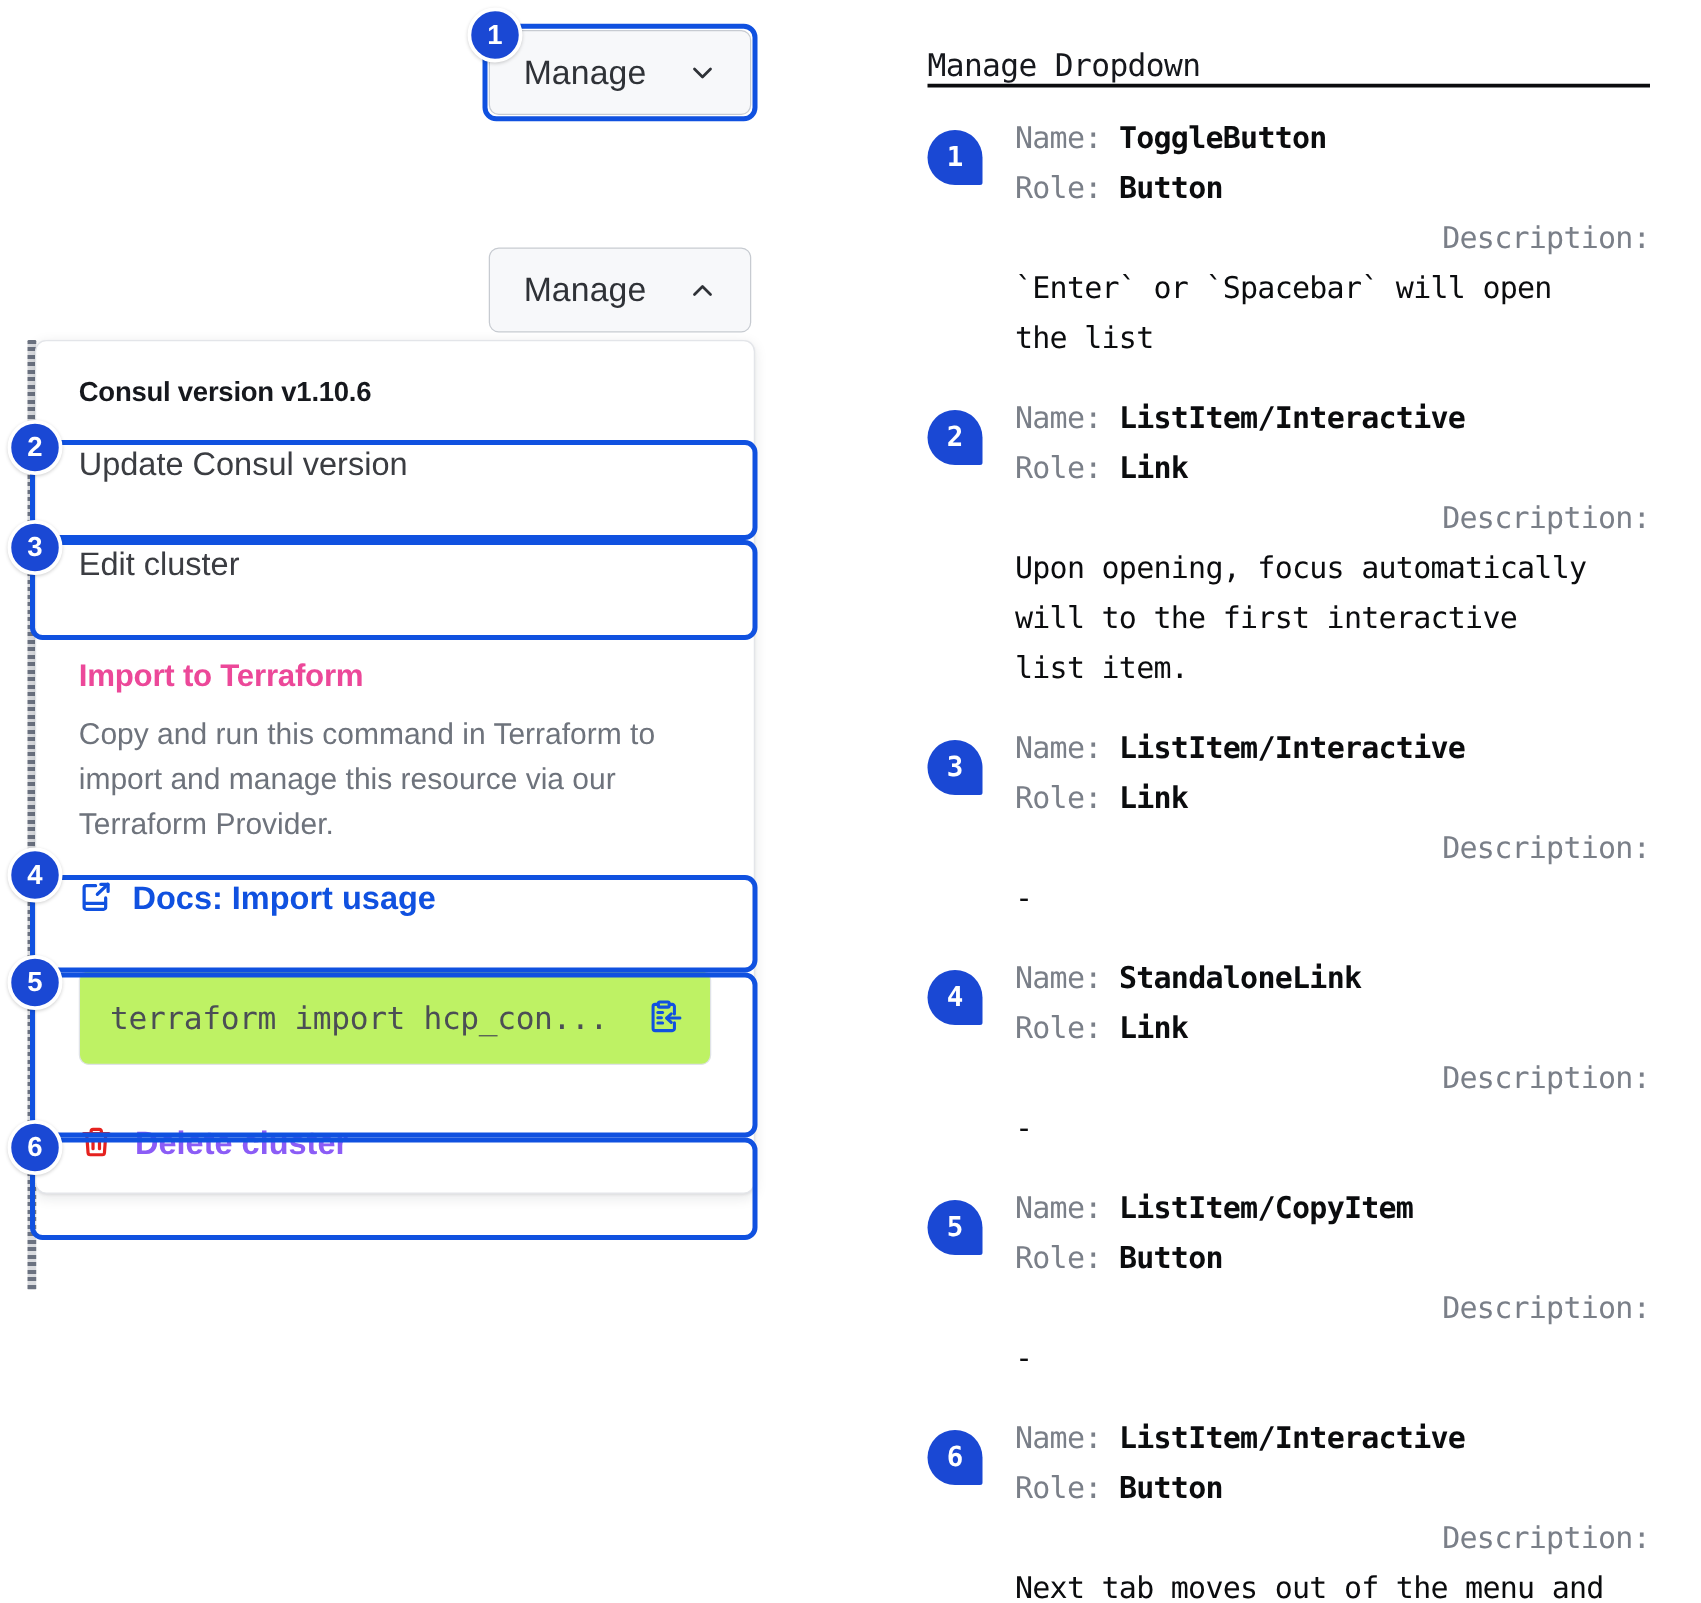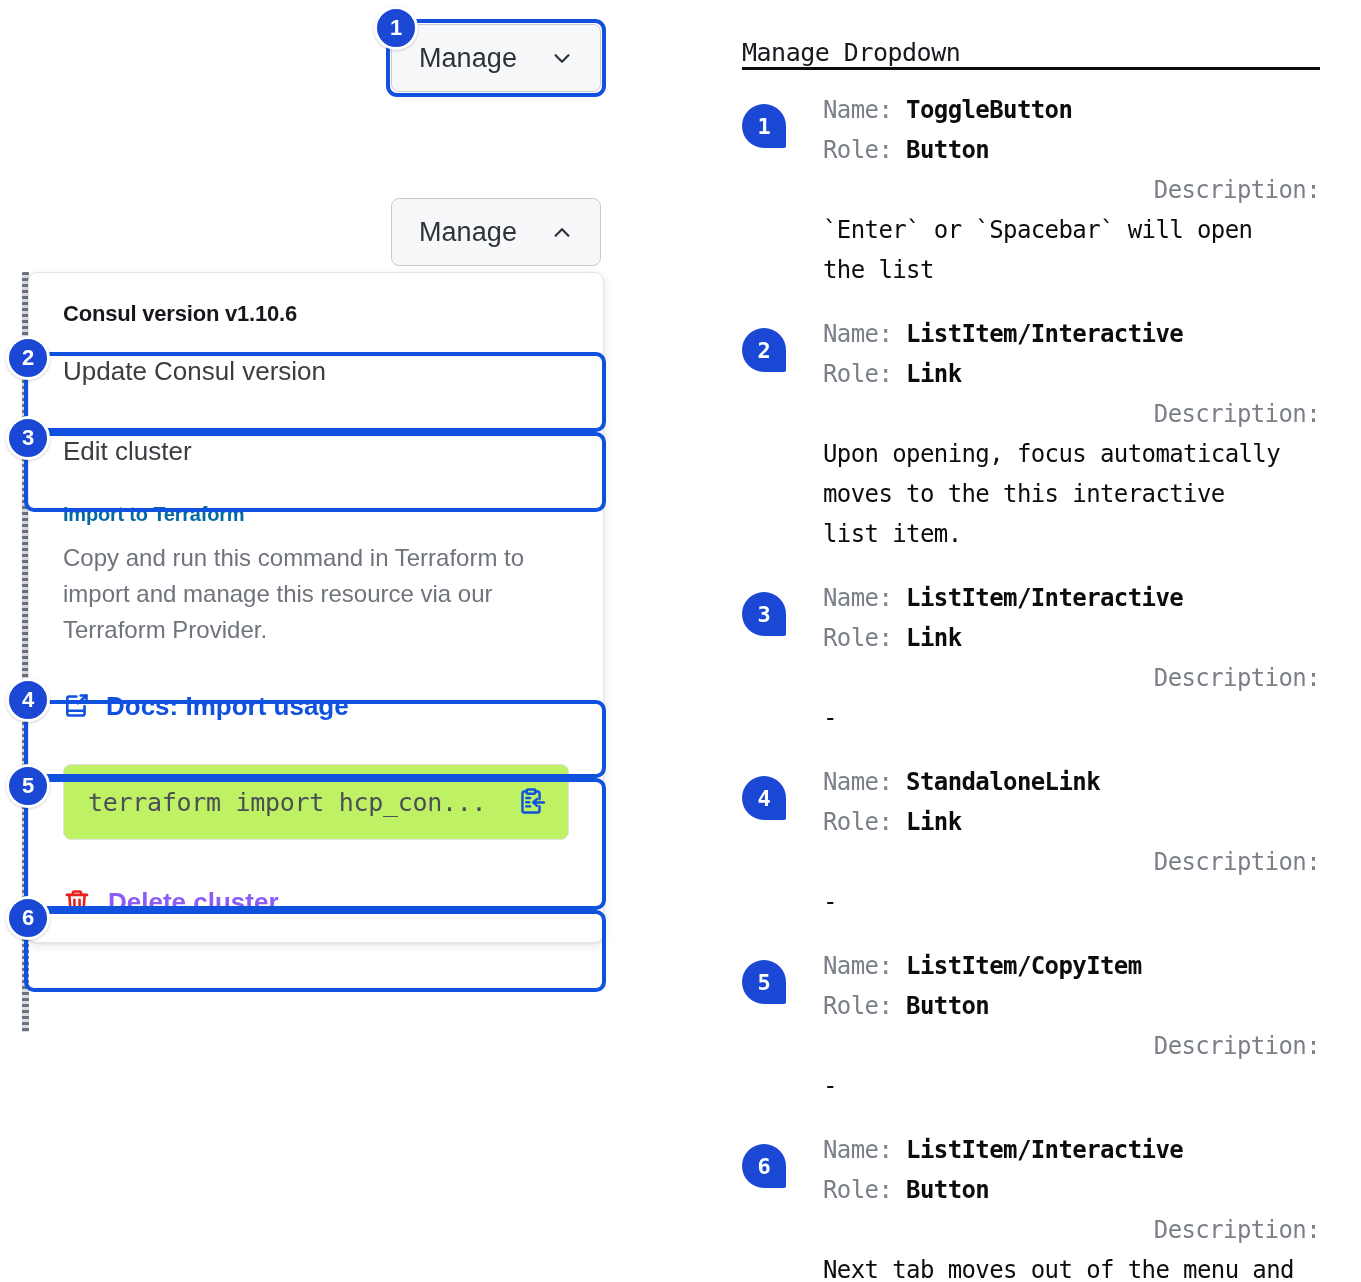--- a/index.html
+++ b/index.html
@@ -105,30 +105,29 @@
     height: 80px;
     font-size: 26px;
     color: #3b3d42;
   }
 
   .menu-item.link  { color: #1051e0; gap: 15px; font-weight: 700; }
   .menu-item.danger{ color: #8b5cf6; gap: 17px; font-weight: 700; }
 
   .tf-title {
     padding: 0 34px;
-    margin-top: 12px;
-    font-size: 20px;
+    margin-top: 36px;
+    font-size: 25px;
     font-weight: 700;
-    color: #0369a1;
+    color: #ec4899;
     letter-spacing: -.2px;
   }
   .tf-desc {
     padding: 0 34px;
     margin-top: 14px;
-    margin-bottom: 18px;
     font-size: 24px;
     line-height: 36px;
     color: #6e737c;
   }
 
   .tf-code-wrap { padding: 18px 34px 22px 34px; }
   .tf-code {
     display: flex;
     align-items: center;
     justify-content: space-between;
@@ -226,21 +225,20 @@
     margin-top: 14px;
     margin-right: 26px;
   }
 
   .spec-body {
     flex: 1 1 auto;
     font-family: "DejaVu Sans Mono", monospace;
     font-size: 24px;
     line-height: 40px;
     letter-spacing: -.6px;
-    margin-left: 11px;
   }
 
   .kv { white-space: nowrap; }
   .k  { color: #7a7f88; }
   .v  { color: #0b0c0e; font-weight: 700; }
   .desc-label { color: #7a7f88; text-align: right; }
   .desc-text  { color: #0b0c0e; white-space: pre-line; }
 
   
   .ico { display: inline-flex; align-items: center; justify-content: center; }
@@ -361,21 +359,21 @@
 the list</div>
           </div>
         </div>
         <div class="spec">
           <div class="spec-badge">2</div>
           <div class="spec-body">
             <div class="kv"><span class="k">Name: </span><span class="v">ListItem/Interactive</span></div>
             <div class="kv"><span class="k">Role: </span><span class="v">Link</span></div>
             <div class="desc-label">Description:</div>
             <div class="desc-text">Upon opening, focus automatically
-moves to the this interactive
+will to the first interactive
 list item.</div>
           </div>
         </div>
         <div class="spec">
           <div class="spec-badge">3</div>
           <div class="spec-body">
             <div class="kv"><span class="k">Name: </span><span class="v">ListItem/Interactive</span></div>
             <div class="kv"><span class="k">Role: </span><span class="v">Link</span></div>
             <div class="desc-label">Description:</div>
             <div class="desc-text">-</div>

